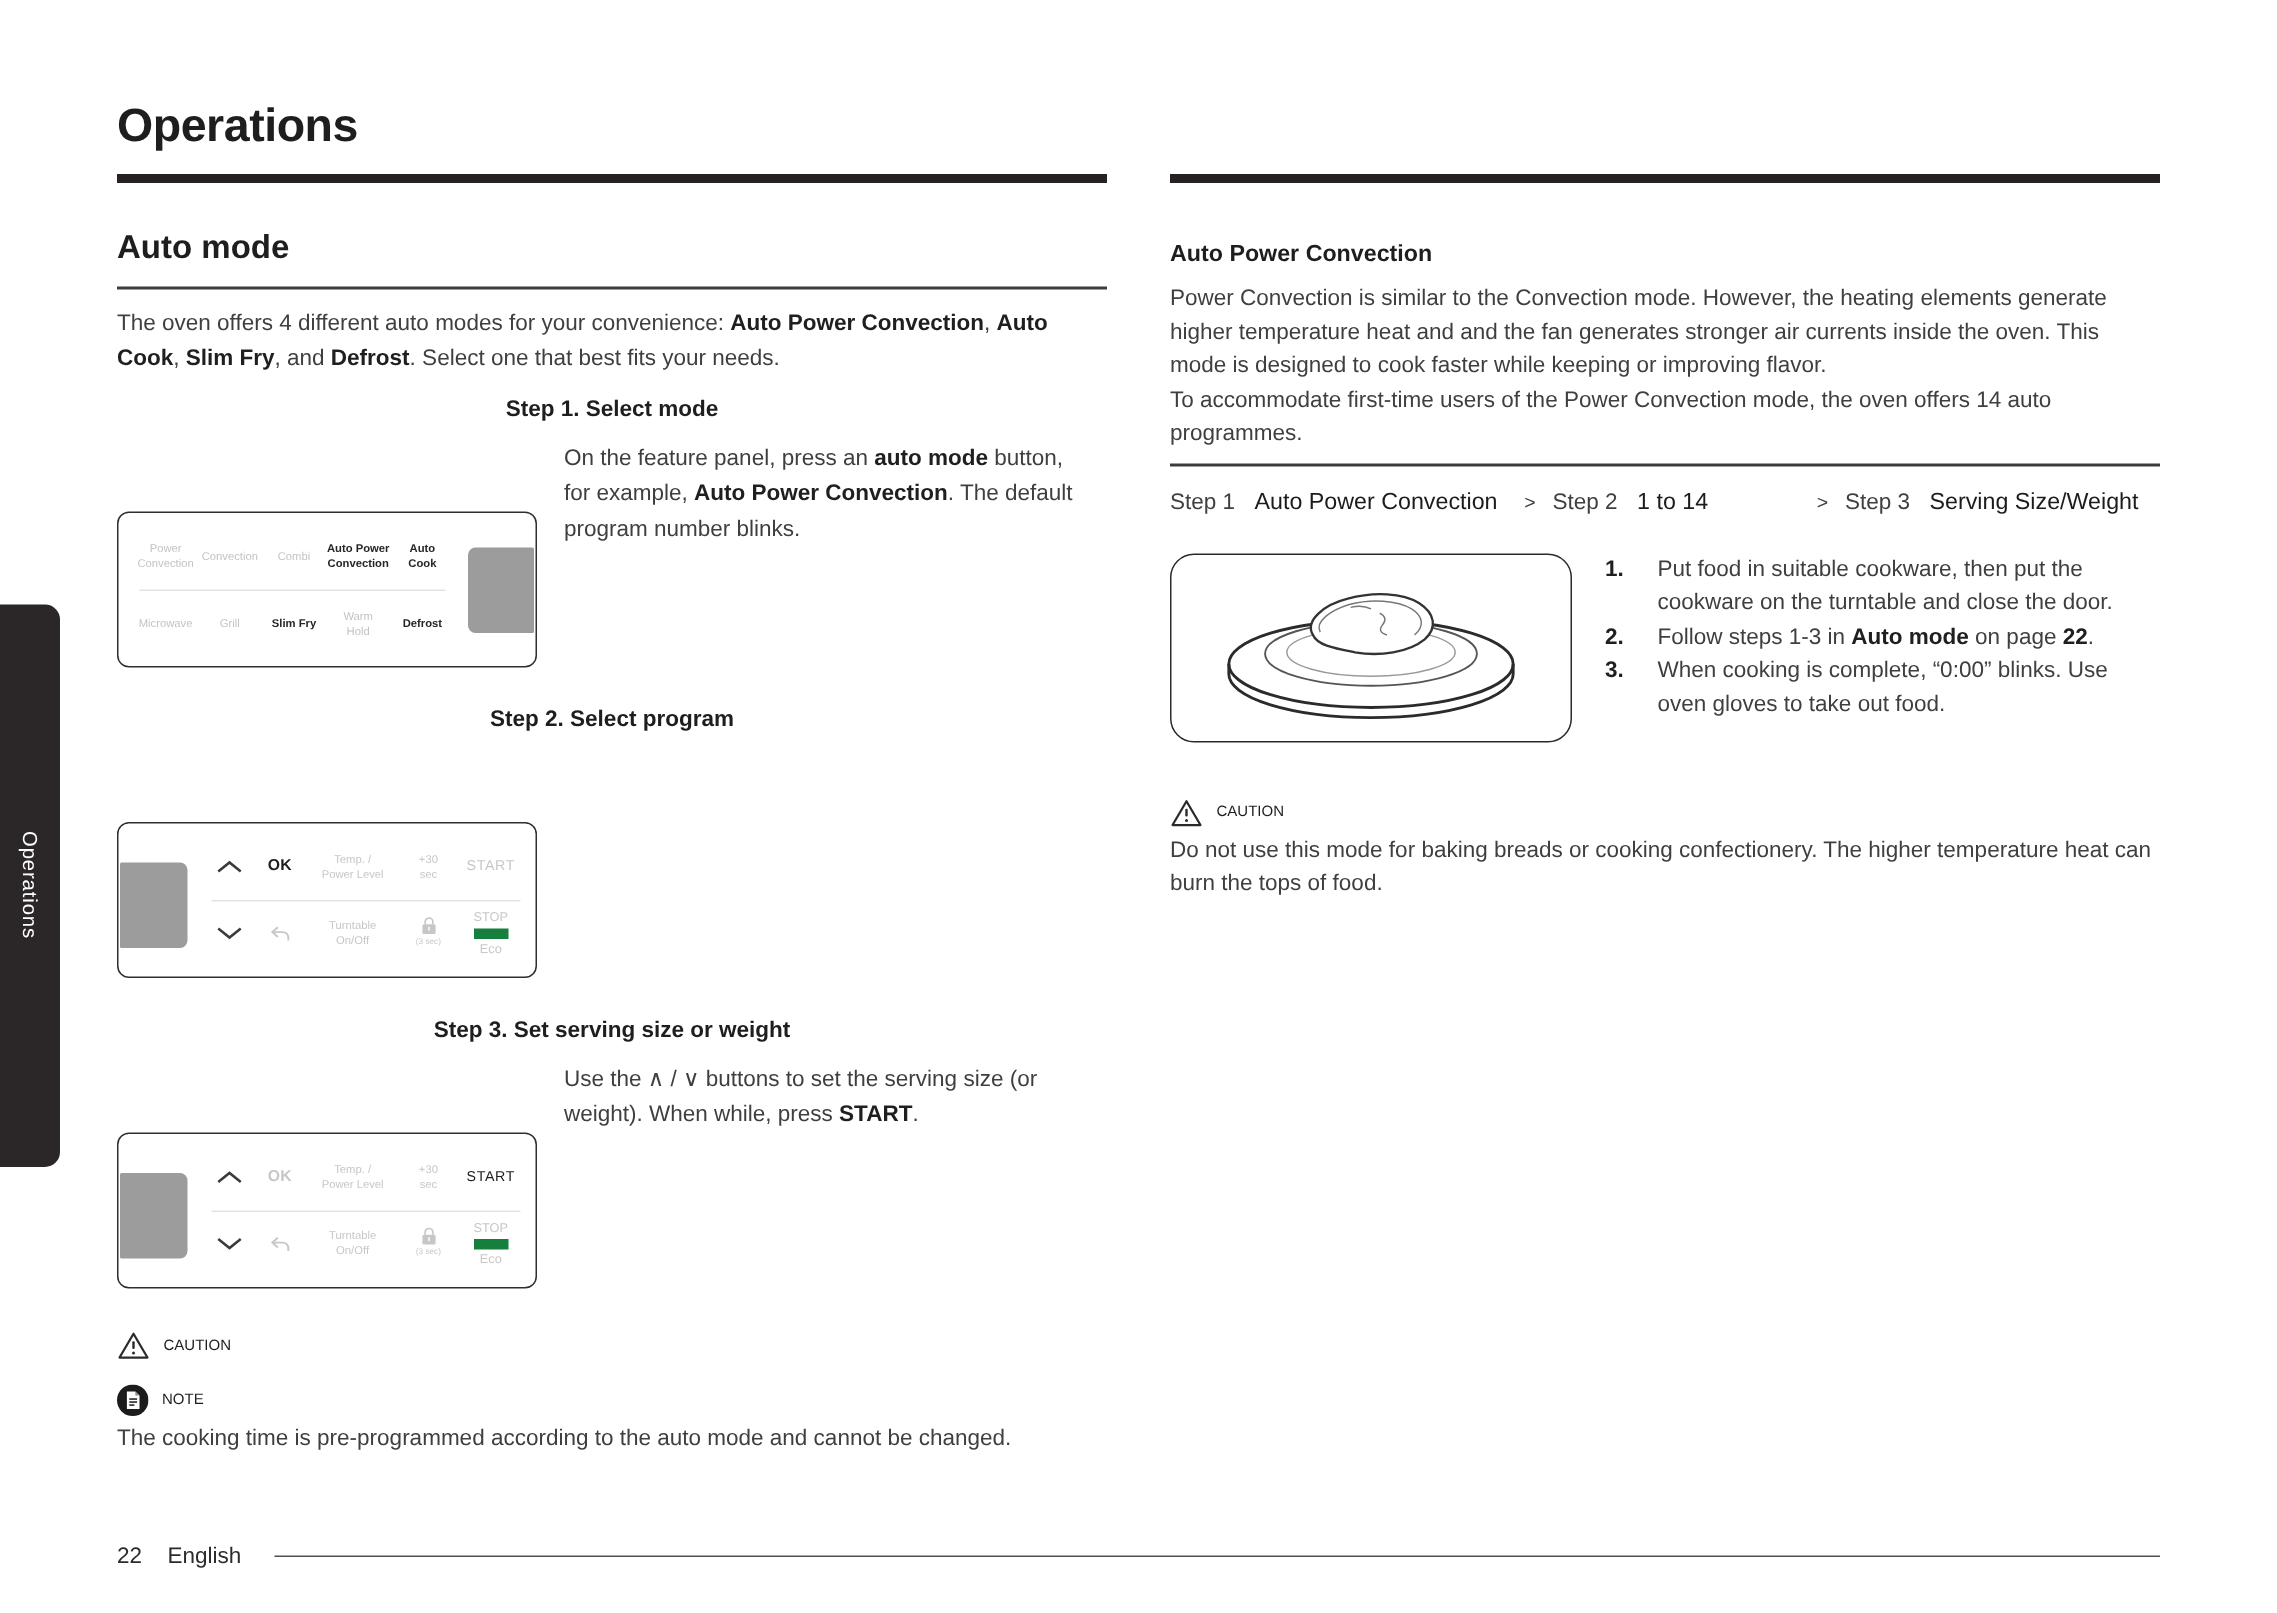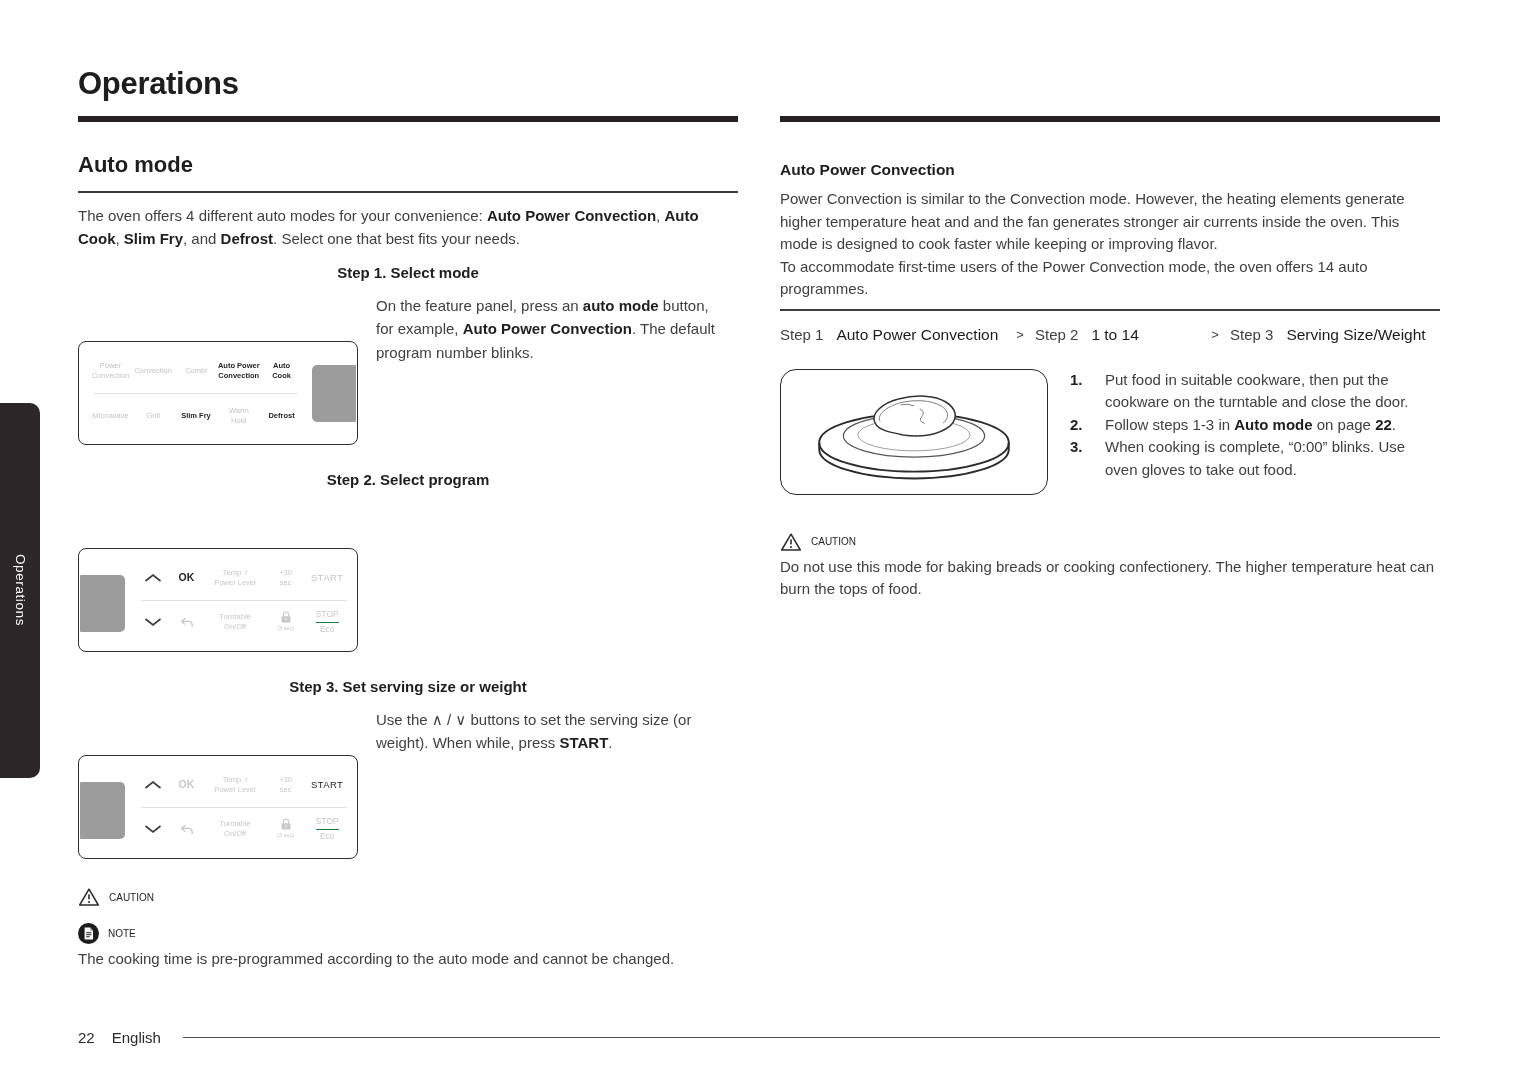--- a/index.html
+++ b/index.html
@@ -71,21 +71,21 @@
     display:flex; flex-direction:column; }
   .cp-row { flex:1; display:flex; align-items:center; }
   .cp-cell { text-align:center; font-size:7.5px; line-height:1.3; color:#c7c7c7;
     display:flex; flex-direction:column; align-items:center; justify-content:center; }
   .cp-cell.c0 { width:32px; } .cp-cell.c1 { width:36px; } .cp-cell.c2 { width:62px; }
   .cp-cell.c3 { width:40px; } .cp-cell.c4 { width:44px; }
   .cp-cell.ok    { font-size:10.5px; font-weight:700; letter-spacing:0.2px; }
   .cp-cell.start { font-size:9.5px;  letter-spacing:0.4px; }
   .cp-cell.lit   { color:#1e1e1e; }
   .cp-cell .sub  { font-size:5.5px; margin-top:1px; }
-  .cp-cell .stop-line { border-bottom:1px solid #15803d; padding-bottom:1px; margin-bottom:1px; }
+  .cp-cell .stop-line { border-bottom:7px solid #15803d; padding-bottom:1px; margin-bottom:1px; }
   .cp-cell.stopeco { font-size:8.5px; }
   .cp-divider { position:absolute; left:62px; right:10px; top:51px; height:1px; background:#e3e3e3; }
 
   
   .callout-head { display:flex; align-items:center; gap:9px;
     font-size:10px; font-weight:400; color:#1e1e1e;text-align:center; }
   .callout-head.mt { margin-top:28px; }
   .callout-body { margin-top:4px; font-size:15px; line-height:1.5; color:#3f3f3f; }
   .note-gap { margin-top:16px; }
 

